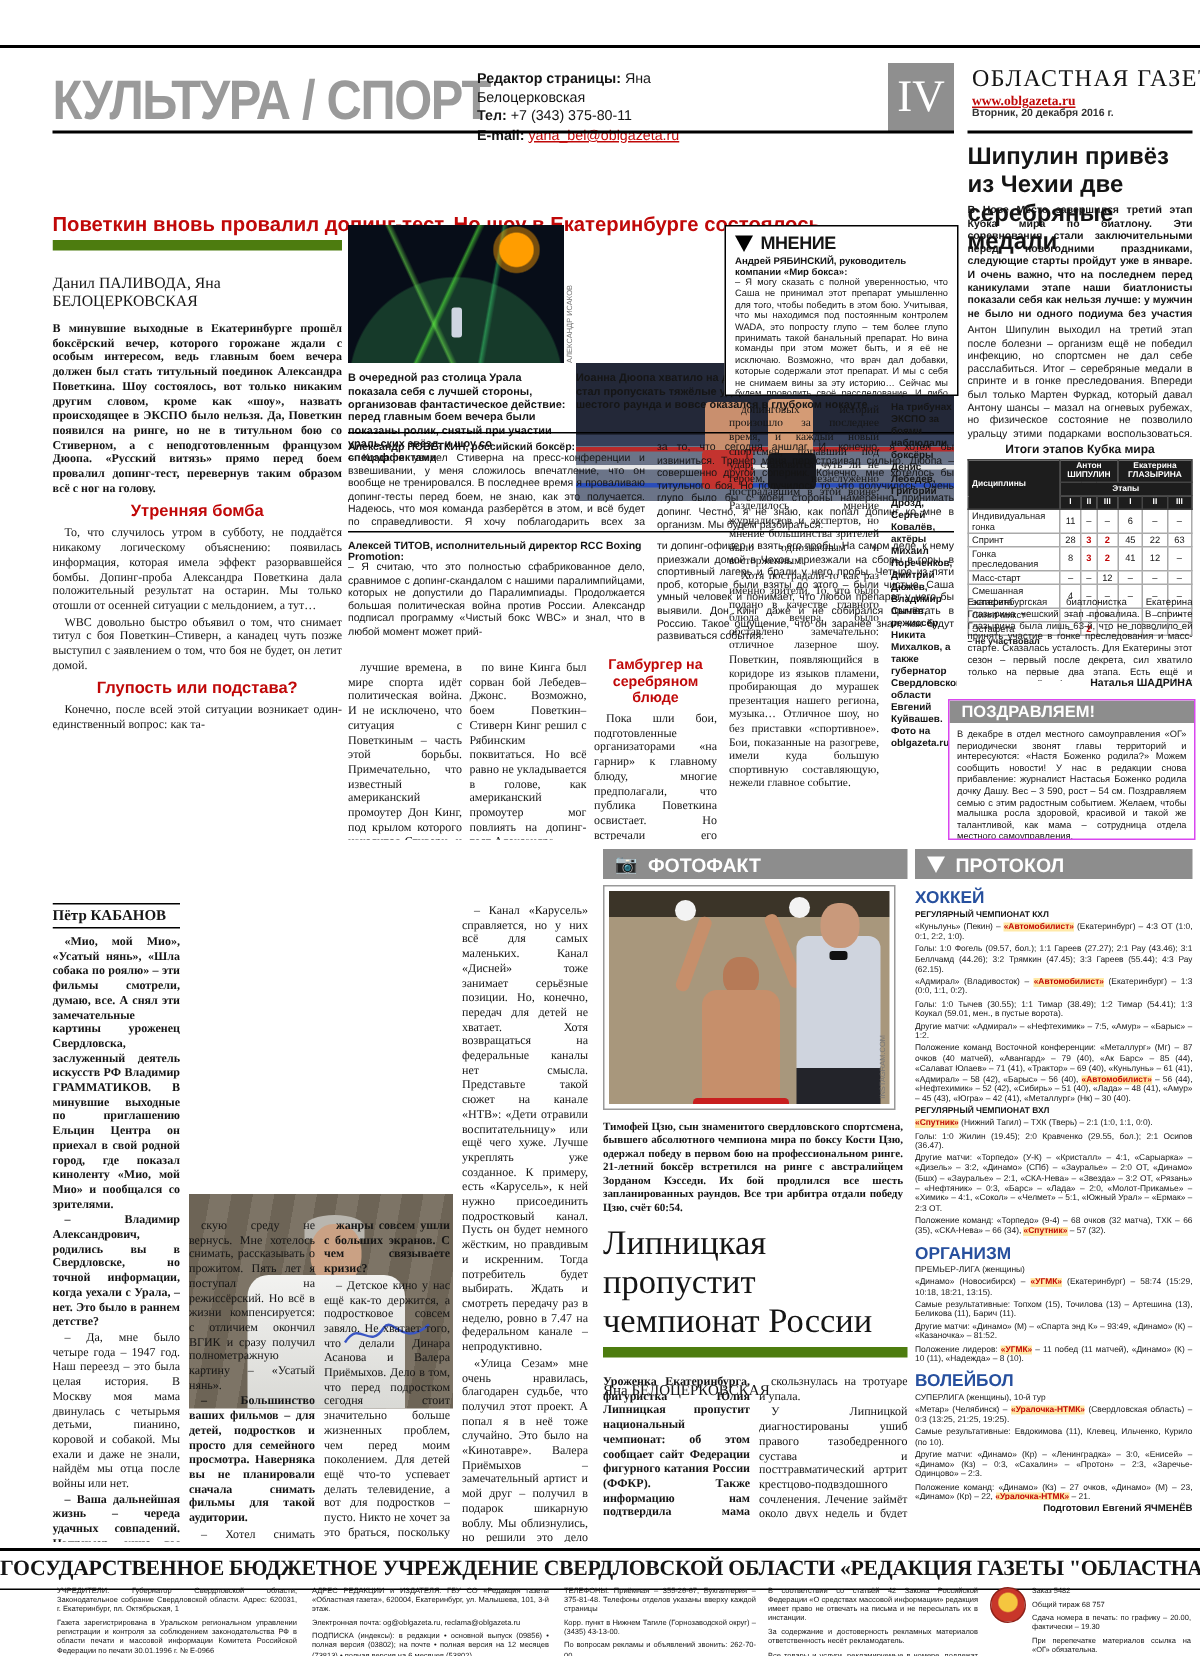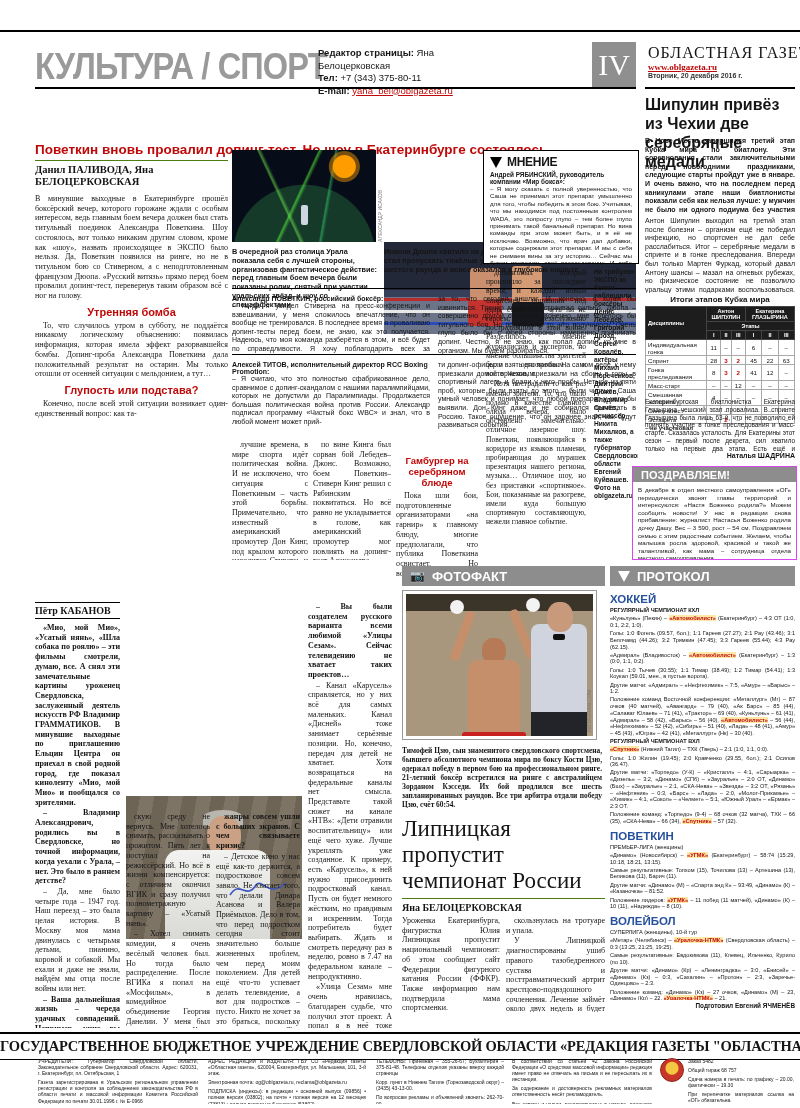--- a/index.html
+++ b/index.html
@@ -13,24 +13,24 @@
           letter-spacing:-1px;transform:scaleX(.88);transform-origin:left top;white-space:nowrap}
   .edline{font-size:9.5px;line-height:12.5px;font-family:"Liberation Sans",sans-serif}
   .edline a{color:#c00808}
   .ivbox{background:#8f8f8f;color:#fff;text-align:center;font-size:30px;line-height:46px;font-family:"Liberation Serif",serif}
   .brand{font-size:16px;letter-spacing:1px;white-space:nowrap}
   .brand-url{font-size:9px;color:#c00808;font-weight:bold;text-decoration:underline}
   .brand-date{font-size:7px;font-weight:bold;color:#333;font-family:"Liberation Sans",sans-serif}
   
   .headline{font-size:42px;letter-spacing:-1px;white-space:nowrap}
   .standfirst{font-family:"Liberation Sans",sans-serif;font-weight:bold;font-size:13.5px;color:#c00808}
-  .byline{font-weight:bold;font-size:10.5px;line-height:12px;border-top:1px solid #4d7c0f;padding-top:3px;margin-bottom:6px}
+  .byline{font-weight:normal;font-size:10.5px;line-height:12px;border-top:7px solid #4d7c0f;padding-top:17px;margin-bottom:6px}
   .bodytxt{font-size:8px;line-height:9.7px;text-align:justify}
   .bodytxt p{margin:0 0 1px;text-indent:8px}
-  .leadpara{font-weight:normal}
+  .leadpara{font-weight:bold}
   .colsub{color:#c00808;font-weight:bold;font-size:11px;text-align:center;margin:5px 0 3px;font-family:"Liberation Sans",sans-serif}
   .cap{font-family:"Liberation Sans",sans-serif;font-weight:bold;font-size:7.3px;line-height:8.8px}
   .credit{font-family:"Liberation Sans",sans-serif;font-size:5px;color:#777;writing-mode:vertical-rl;transform:rotate(180deg)}
   
   .qbox{border-top:1.5px solid #000;padding-top:3px}
   .qtitle{display:flex;align-items:center;gap:5px;font-family:"Liberation Sans",sans-serif;font-weight:bold;font-size:12px;letter-spacing:-.3px}
   .tri{width:0;height:0;border-left:11px solid #000;border-top:6px solid transparent;border-bottom:6px solid transparent}
   .tri-d{width:0;height:0;border-top:11px solid #000;border-left:6px solid transparent;border-right:6px solid transparent}
   .qcols{display:flex;gap:8px;margin-top:3px}
   .qcols>div{flex:1}
@@ -116,20 +116,21 @@
   <div class="abs rule" style="left:645px;top:87px;width:150px;height:2px"></div>
 
   <div class="abs standfirst" style="left:35px;top:142px;width:600px">Поветкин вновь провалил допинг-тест. Но шоу в Екатеринбурге состоялось</div>
 
   <div class="abs" style="left:35px;top:160px;width:193px;height:400px;overflow:hidden">
     <div class="byline">Данил ПАЛИВОДА, Яна БЕЛОЦЕРКОВСКАЯ</div>
     <div class="bodytxt leadpara">В минувшие выходные в Екатеринбурге прошёл боксёрский вечер, которого горожане ждали с особым интересом, ведь главным боем вечера должен был стать титульный поединок Александра Поветкина. Шоу состоялось, вот только никаким другим словом, кроме как «шоу», назвать происходящее в ЭКСПО было нельзя. Да, Поветкин появился на ринге, но не в титульном бою со Стиверном, а с неподготовленным французом Дюопа. «Русский витязь» прямо перед боем провалил допинг-тест, перевернув таким образом всё с ног на голову.</div>
     <div class="colsub">Утренняя бомба</div>
     <div class="bodytxt">
         <p>То, что случилось утром в субботу, не поддаётся никакому логическому объяснению: появилась информация, которая имела эффект разорвавшейся бомбы. Допинг-проба Александра Поветкина дала положительный результат на остарин. Мы только отошли от осенней ситуации с мельдонием, а тут…</p>
+        <p>WBC довольно быстро объявил о том, что снимает титул с боя Поветкин–Стиверн, а канадец чуть позже выступил с заявлением о том, что боя не будет, он летит домой.</p>
       </div>
     <div class="colsub">Глупость или подстава?</div>
     <div class="bodytxt">
         <p>Конечно, после всей этой ситуации возникает один-единственный вопрос: как та-</p>
       </div>
   </div>
 
   <div class="abs ph ph1" style="left:232px;top:150px;width:144px;height:92px">
     <div class="fig"></div>
   </div>
@@ -169,21 +170,21 @@
         </div>
     </div>
   </div>
 
   <div class="abs bodytxt" style="left:232px;top:440px;width:76px;height:120px;overflow:hidden">
       <p>лучшие времена, в мире спорта идёт политическая война. И не исключено, что ситуация с Поветкиным – часть этой борьбы. Примечательно, что известный американский промоутер Дон Кинг, под крылом которого находится Стиверн, и вовсе не прилетел в Екатеринбург. Он будто заранее знал, что боя не будет. Нельзя забывать конфликт Кинга с промоутером Александра Поветкина Андреем Рябинским. Россиянин отсудил у американца более миллиона долларов за то, что</p>
     </div>
   <div class="abs bodytxt" style="left:313px;top:440px;width:78px;height:120px;overflow:hidden">
       <p>по вине Кинга был сорван бой Лебедев–Джонс. Возможно, боем Поветкин–Стиверн Кинг решил с Рябинским поквитаться. Но всё равно не укладывается в голове, как американский промоутер мог повлиять на допинг-тест Александра.</p>
     </div>
-  <div class="abs" style="left:396px;top:455px;width:82px;height:122px;overflow:hidden">
+  <div class="abs" style="left:396px;top:438px;width:82px;height:122px;overflow:hidden">
     <div class="colsub" style="font-size:9.5px;margin-top:0">Гамбургер на серебряном блюде</div>
     <div class="bodytxt">
         <p>Пока шли бои, подготовленные организаторами «на гарнир» к главному блюду, многие предполагали, что публика Поветкина освистает. Но встречали его аплодисментами и стоя. Простые зрители, особо не задаваясь вопросом «виновен или нет?», сделали свои выводы – для них «Русский витязь» – однозначно ещё одна жертва допинговой войны против России. Слишком много</p>
       </div>
   </div>
 
   <div class="abs mnenie" style="left:483px;top:150px;width:142px;height:104px;overflow:hidden">
     <div class="qtitle" style="font-size:12px">
         <span class="tri-d"></span>
         <span>МНЕНИЕ</span>
@@ -312,28 +313,28 @@
   <div class="abs ph ph3" style="left:126px;top:612px;width:176px;height:143px">
     <div class="hair"></div>
     <div class="head"></div>
     <div class="shirt"></div>
     <svg width="60" height="30" style="position:absolute;right:14px;bottom:34px">
       <path d="M2,20 C12,4 18,26 28,10 C34,2 40,24 58,8" stroke="#3a56c4" stroke-width="1.6" fill="none"></path>
     </svg>
   </div>
   <div class="abs bodytxt" style="left:126px;top:812px;width:84px;height:216px;overflow:hidden">
       <p>скую среду не вернусь. Мне хотелось снимать, рассказывать о прожитом. Пять лет я поступал на режиссёрский. Но всё в жизни компенсируется: с отличием окончил ВГИК и сразу получил полнометражную картину – «Усатый нянь».</p>
+      <p style="font-weight: bold;">– Большинство ваших фильмов – для детей, подростков и просто для семейного просмотра. Наверняка вы не планировали сначала снимать фильмы для такой аудитории.</p>
       <p>– Хотел снимать комедии, я очень весёлый человек был. Но тогда было распределение. После ВГИКа я попал на «Мосфильм», в комедийное объединение Георгия Данелии. У меня был проект по Киру Булычёву «Золотые рыбки». Время шло, а меня всё не запускали и не запускали. Данелия говорил: «Сейчас, сейчас. Не волнуйся, всё будет». Но как-то однажды я был на студии Горького и там встретил режиссёра Юрия Егорова. Он сказал: «Давай к нам, мы тебя запустим».</p>
     </div>
   <div class="abs bodytxt" style="left:216px;top:812px;width:84px;height:216px;overflow:hidden">
       <p style="font-weight: bold;">жанры совсем ушли с больших экранов. С чем связываете кризис?</p>
       <p>– Детское кино у нас ещё как-то держится, а подростковое совсем завяло. Не хватает того, что делали Динара Асанова и Валера Приёмыхов. Дело в том, что перед подростком сегодня стоит значительно больше жизненных проблем, чем перед моим поколением. Для детей ещё что-то успевает делать телевидение, а вот для подростков – пусто. Никто не хочет за это браться, поскольку тема нервная. Там нужно быть искренним, нужно быть нараспашку. А в эту, так сказать, трансформаторную будку, где всё искрит, гудит и трясётся – не каждый хочет войти. Но с детским кино тоже не всё гладко. Прокатчики не хотят показывать это кино. Во всём мире оно прибыльно, а у нас – нет. Странно. Что-то неправильно скоммутировано, нужно переналадить контакты. Но, слава богу, у нас окреп мультфильм и становится уже национальным продуктом, вместе с икрой, нефтью и газом. «Маша и медведь» стал примером хорошего бизнеса.</p>
     </div>
   <div class="abs bodytxt" style="left:308px;top:602px;width:84px;height:426px;overflow:hidden">
-      <p style="font-weight: bold;">– Вы были создателем русского варианта всеми любимой «Улицы Сезам». Сейчас телевидению не хватает таких проектов…</p>
       <p>– Канал «Карусель» справляется, но у них всё для самых маленьких. Канал «Дисней» тоже занимает серьёзные позиции. Но, конечно, передач для детей не хватает. Хотя возвращаться на федеральные каналы нет смысла. Представьте такой сюжет на канале «НТВ»: «Дети отравили воспитательницу» или ещё чего хуже. Лучше укреплять уже созданное. К примеру, есть «Карусель», к ней нужно присоединить подростковый канал. Пусть он будет немного жёстким, но правдивым и искренним. Тогда потребитель будет выбирать. Ждать и смотреть передачу раз в неделю, ровно в 7.47 на федеральном канале – непродуктивно.</p>
       <p>«Улица Сезам» мне очень нравилась, благодарен судьбе, что получил этот проект. А попал я в неё тоже случайно. Это было на «Кинотавре». Валера Приёмыхов – замечательный артист и мой друг – получил в подарок шикарную воблу. Мы облизнулись, но решили это дело приберечь на вечер к пиву. Но Валера проспал, а пока я его ждал, увидел Ксению Маринину – создательницу «Кинопанорамы». Она познакомила меня с Ириной Борисовой – продюсером русской версии «Улицы Сезам». Ксения сказала: «Ирина затевает крупный международный проект и ты нам должен помочь. Найди человека, который бы знал мультипликацию и документальное кино». Найдём, говорю. А про себя думаю: «Ну это же я!» Три дня терпел, чтобы не кинуться к телефону, а потом набрал: «Давайте встретимся, нашёл человека». Встречаемся, и я говорю: «Кандидатура есть. Фамилия – Грамматиков».</p>
     </div>
 
   <div class="abs graybar" style="left:402px;top:566px;width:203px;height:20px;font-size:13px;box-sizing:border-box">
     <span style="font-size:12px">📷</span>
     <span>ФОТОФАКТ</span>
   </div>
   <div class="abs ff-frame" style="left:402px;top:590px;width:195px;height:150px;box-sizing:border-box">
     <div class="ph ph4" style="width:187px;height:142px">
@@ -382,21 +383,21 @@
       <p>Голы: 1:0 Фогель (09.57, бол.); 1:1 Гареев (27.27); 2:1 Рау (43.46); 3:1 Беллчамд (44.26); 3:2 Трямкин (47.45); 3:3 Гареев (55.44); 4:3 Рау (62.15).</p>
       <p>«Адмирал» (Владивосток) – <span class="hl">«Автомобилист»</span> (Екатеринбург) – 1:3 (0:0, 1:1, 0:2).</p>
       <p>Голы: 1:0 Тычев (30.55); 1:1 Тимар (38.49); 1:2 Тимар (54.41); 1:3 Коукал (59.01, мен., в пустые ворота).</p>
       <p>Другие матчи: «Адмирал» – «Нефтехимик» – 7:5, «Амур» – «Барыс» – 1:2.</p>
       <p>Положение команд Восточной конференции: «Металлург» (Мг) – 87 очков (40 матчей), «Авангард» – 79 (40), «Ак Барс» – 85 (44), «Салават Юлаев» – 71 (41), «Трактор» – 69 (40), «Куньлунь» – 61 (41), «Адмирал» – 58 (42), «Барыс» – 56 (40), <span class="hl">«Автомобилист»</span> – 56 (44), «Нефтехимик» – 52 (42), «Сибирь» – 51 (40), «Лада» – 48 (41), «Амур» – 45 (43), «Югра» – 42 (41), «Металлург» (Нк) – 30 (40).</p>
       <p class="cap-line">РЕГУЛЯРНЫЙ ЧЕМПИОНАТ ВХЛ</p>
       <p><span class="hl">«Спутник»</span> (Нижний Тагил) – ТХК (Тверь) – 2:1 (1:0, 1:1, 0:0).</p>
       <p>Голы: 1:0 Жилин (19.45); 2:0 Кравченко (29.55, бол.); 2:1 Осипов (36.47).</p>
       <p>Другие матчи: «Торпедо» (У-К) – «Кристалл» – 4:1, «Сарыарка» – «Дизель» – 3:2, «Динамо» (СПб) – «Зауралье» – 2:0 ОТ, «Динамо» (Бшх) – «Зауралье» – 2:1, «СКА-Нева» – «Звезда» – 3:2 ОТ, «Рязань» – «Нефтяник» – 0:3, «Барс» – «Лада» – 2:0, «Молот-Прикамье» – «Химик» – 4:1, «Сокол» – «Челмет» – 5:1, «Южный Урал» – «Ермак» – 2:3 ОТ.</p>
       <p>Положение команд: «Торпедо» (9-4) – 68 очков (32 матча), ТХК – 66 (35), «СКА-Нева» – 66 (34), <span class="hl">«Спутник»</span> – 57 (32).</p>
-      <h3>ПОВЕТКИН</h3>
+      <h3>ОРГАНИЗМ</h3>
       <p>ПРЕМЬЕР-ЛИГА (женщины)</p>
       <p>«Динамо» (Новосибирск) – <span class="hl">«УГМК»</span> (Екатеринбург) – 58:74 (15:29, 10:18, 18:21, 13:15).</p>
       <p>Самые результативные: Топхом (15), Точилова (13) – Артешина (13), Беликова (11), Барич (11).</p>
       <p>Другие матчи: «Динамо» (М) – «Спарта энд К» – 93:49, «Динамо» (К) – «Казаночка» – 81:52.</p>
       <p>Положение лидеров: <span class="hl">«УГМК»</span> – 11 побед (11 матчей), «Динамо» (К) – 10 (11), «Надежда» – 8 (10).</p>
       <h3>ВОЛЕЙБОЛ</h3>
       <p>СУПЕРЛИГА (женщины), 10-й тур</p>
       <p>«Метар» (Челябинск) – <span class="hl">«Уралочка-НТМК»</span> (Свердловская область) – 0:3 (13:25, 21:25, 19:25).</p>
       <p>Самые результативные: Евдокимова (11), Клевец, Ильченко, Курило (по 10).</p>
       <p>Другие матчи: «Динамо» (Кр) – «Ленинградка» – 3:0, «Енисей» – «Динамо» (Кз) – 0:3, «Сахалин» – «Протон» – 2:3, «Заречье-Одинцово» – 2:3.</p>

